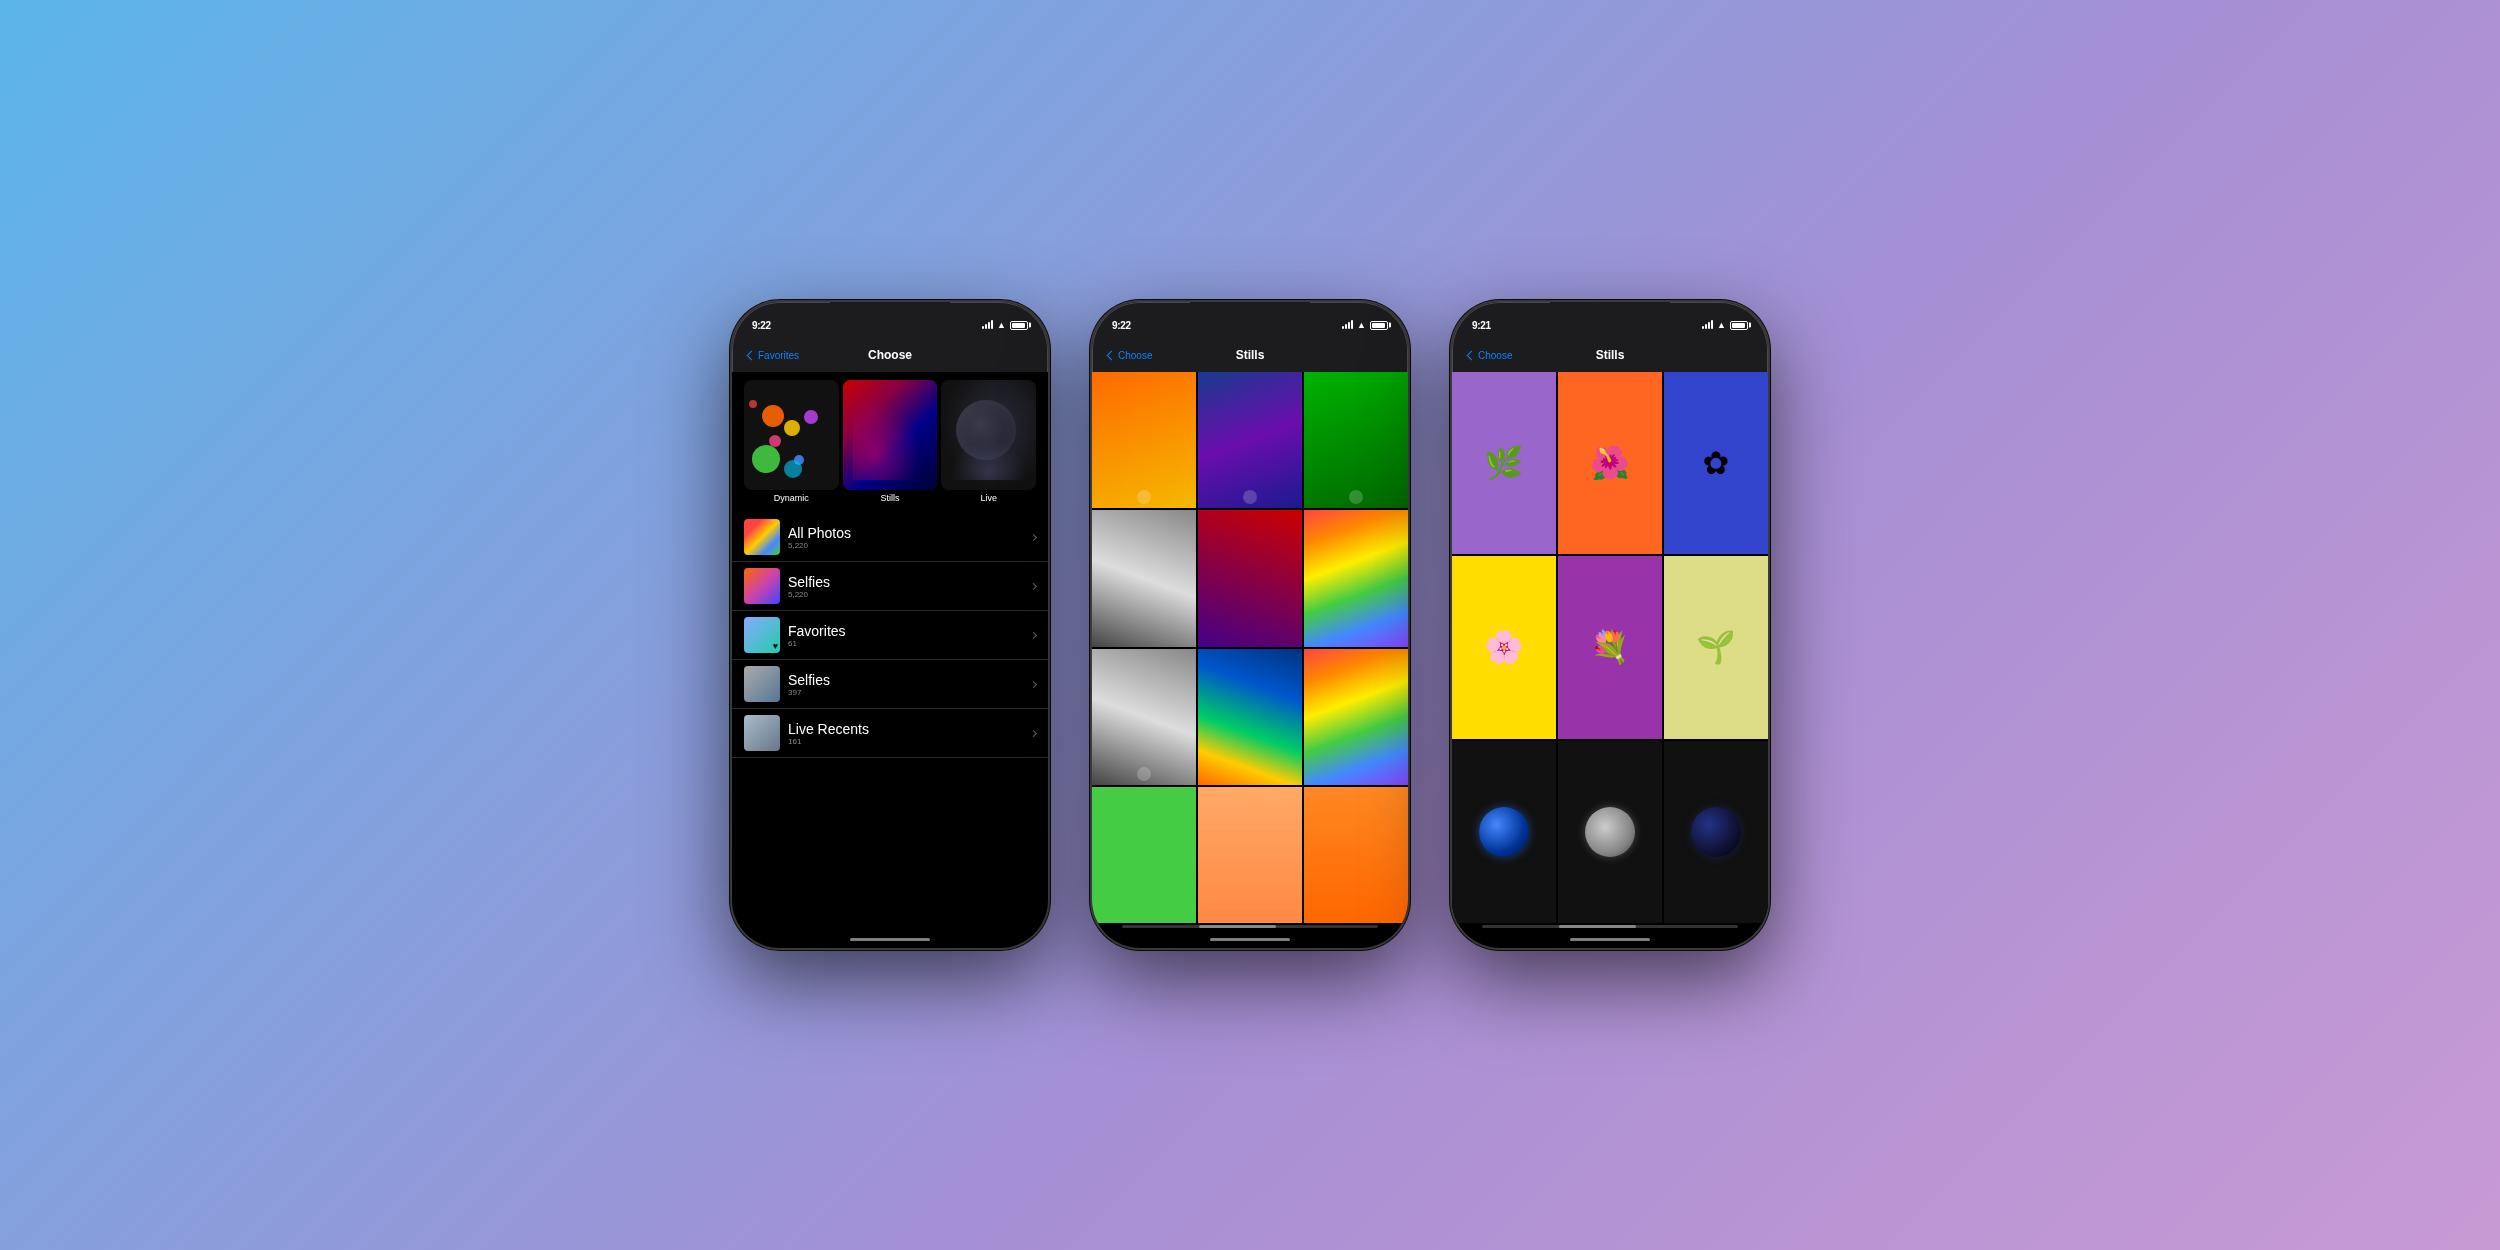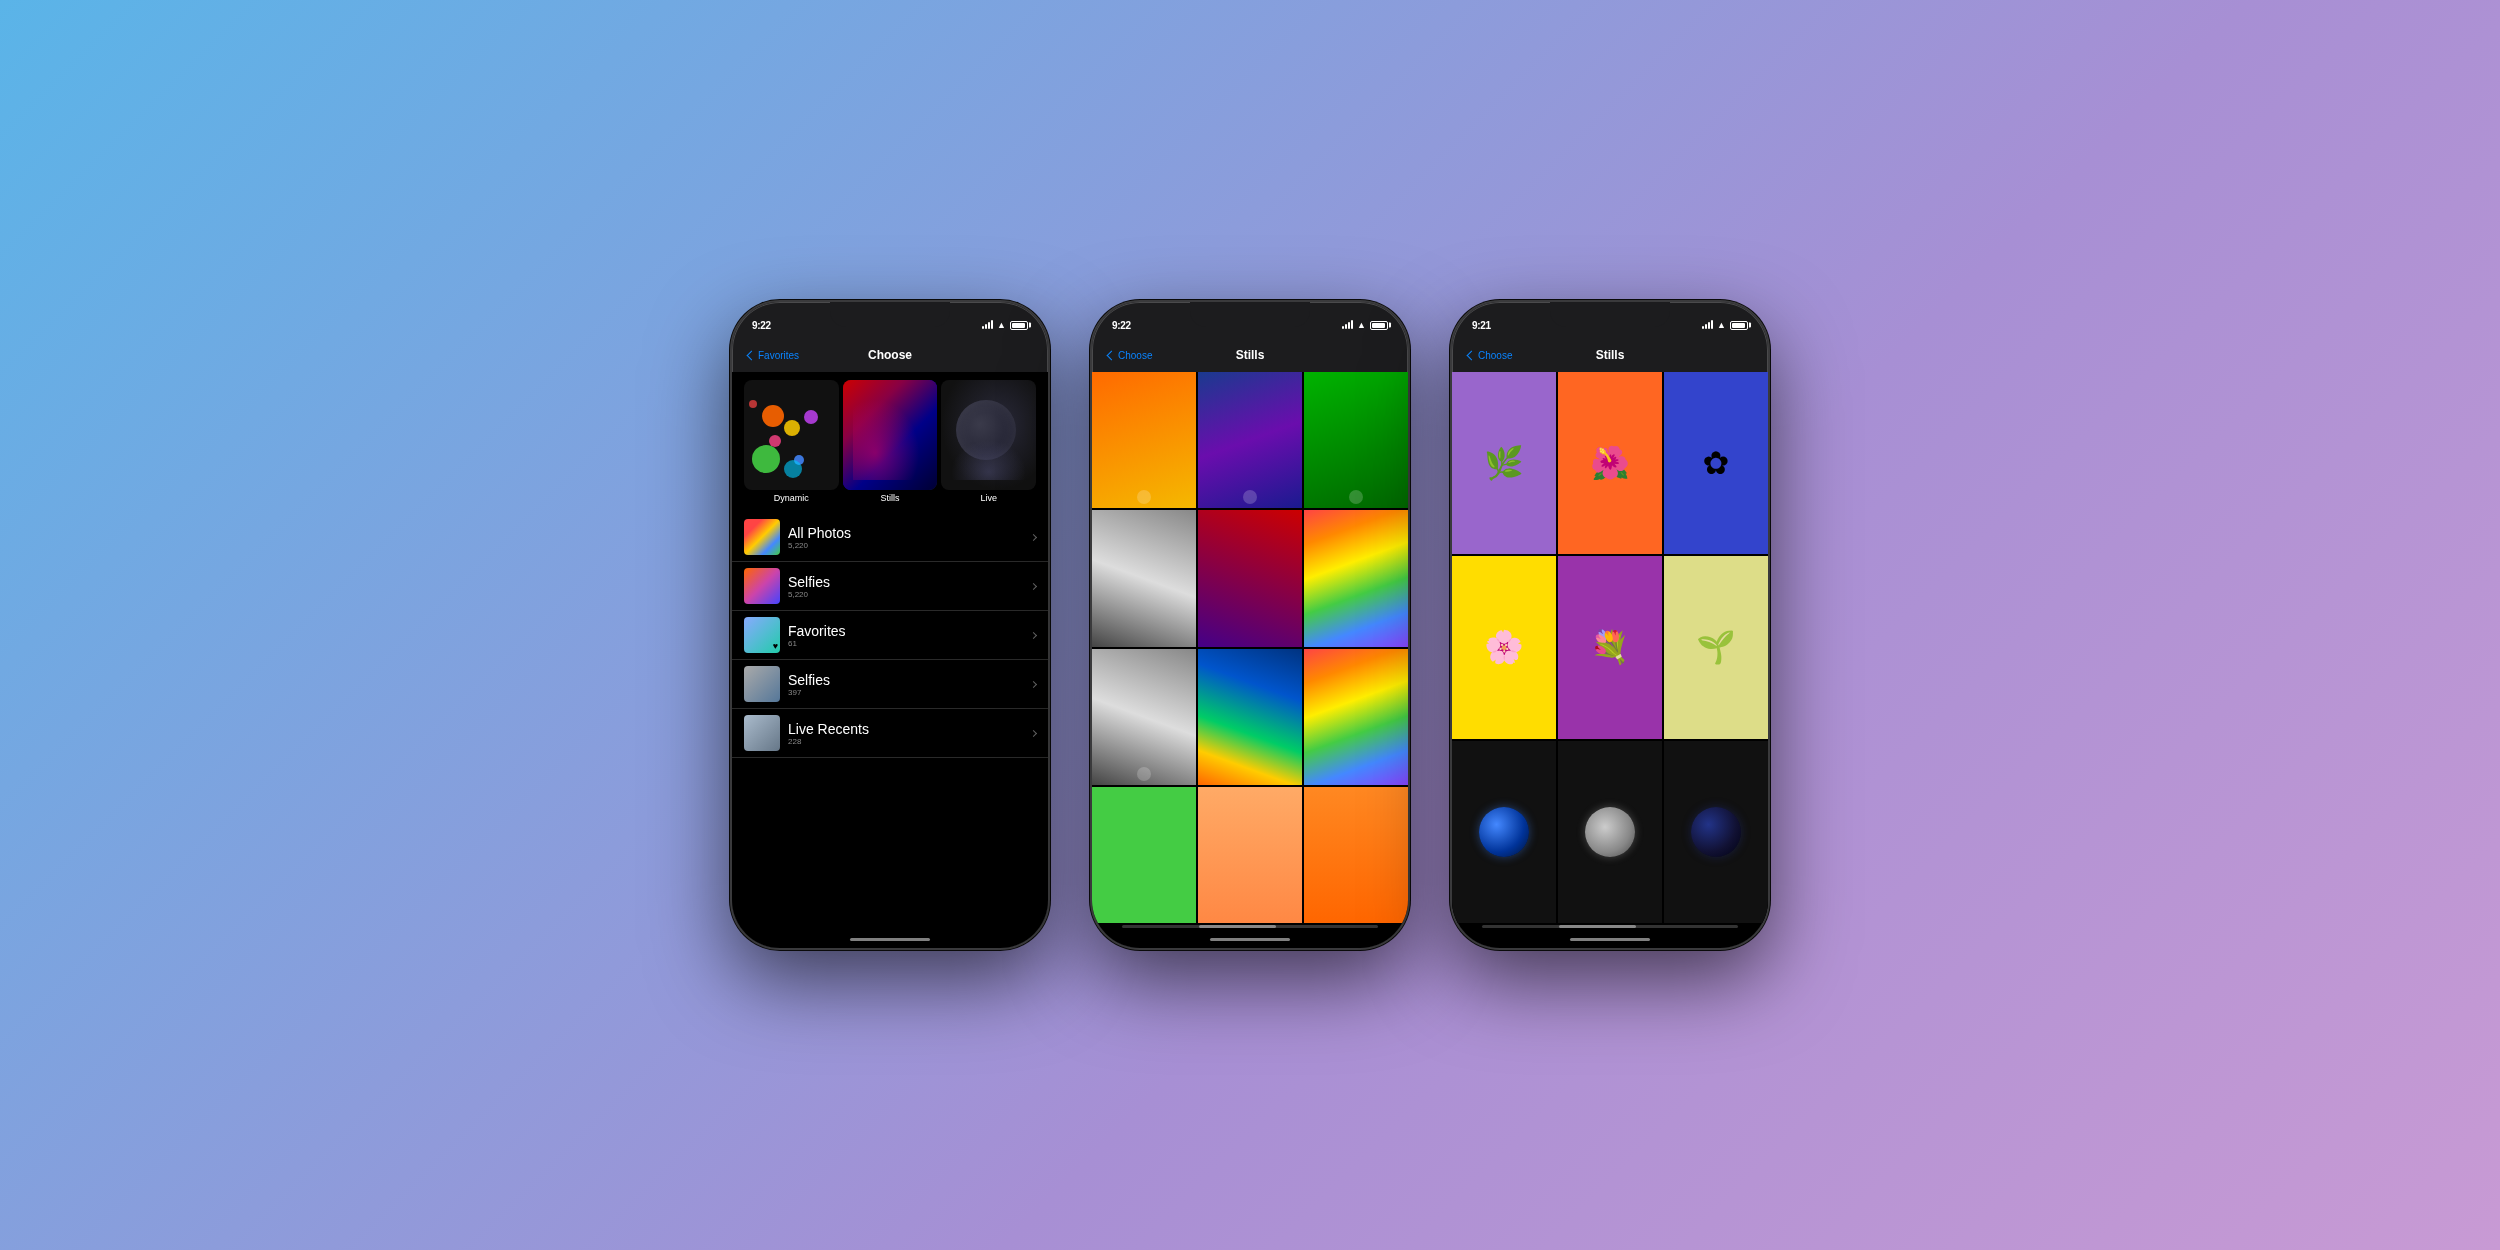--- a/index.html
+++ b/index.html
@@ -515,21 +515,21 @@
         <div class="album-info">
           <div class="album-name">Selfies</div>
           <div class="album-count">397</div>
         </div>
         <div class="album-chevron"></div>
       </div>
       <div class="album-item">
         <div class="album-thumb thumb-live"></div>
         <div class="album-info">
           <div class="album-name">Live Recents</div>
-          <div class="album-count">228</div>
+          <div class="album-count">161</div>
         </div>
         <div class="album-chevron"></div>
       </div>
     </div>
   </div>
   <div class="home-indicator">
     <div class="home-indicator-bar"></div>
   </div>
 </div>
 

